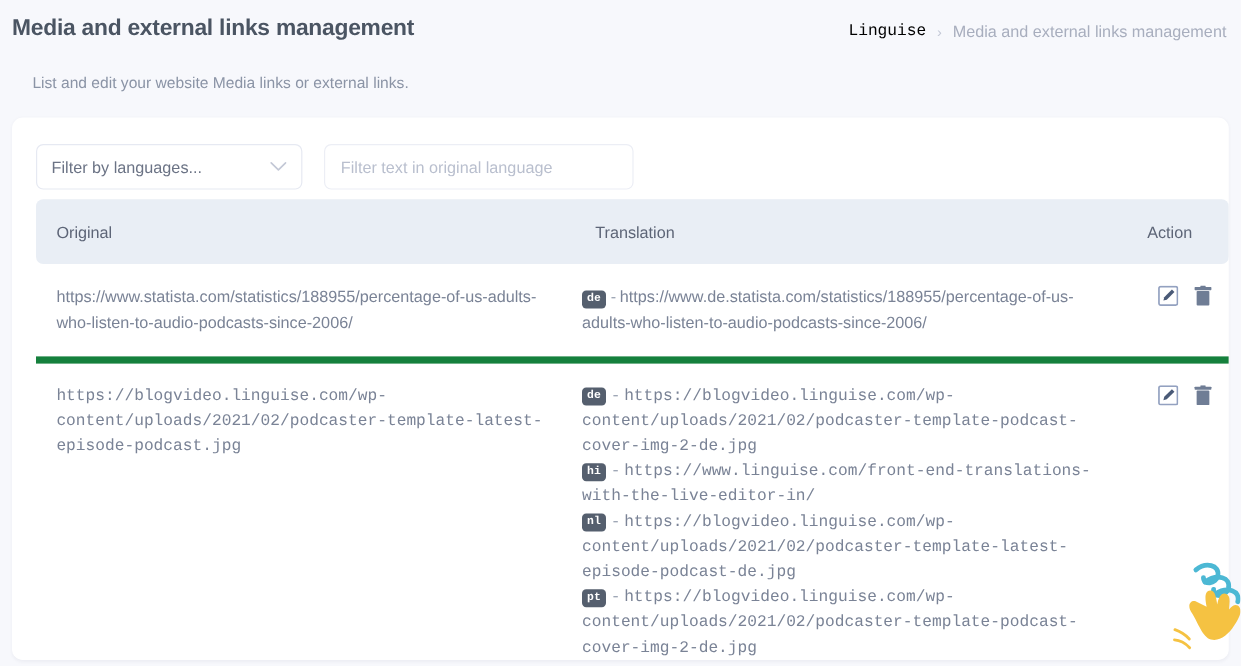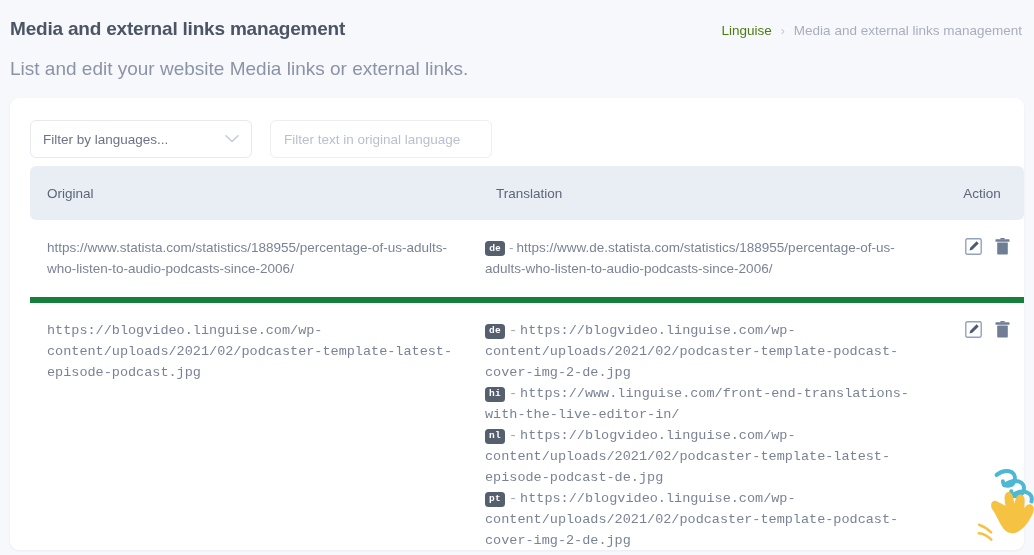--- a/index.html
+++ b/index.html
@@ -20,21 +20,21 @@
   .page {
     position: relative;
     width: 1034px;
     height: 555px;
     background: #f7f8fc;
   }
 
   
   .page-header {
     display: flex;
-    align-items: center;
+    align-items: flex-start;
     justify-content: space-between;
     padding: 12px 12px 0 10px;
     height: 46px;
   }
 
   .page-title {
     font-size: 19px;
     font-weight: bold;
     color: #4b5563;
     letter-spacing: -0.2px;
@@ -44,38 +44,40 @@
   .breadcrumb {
     display: flex;
     align-items: center;
     gap: 9px;
     font-size: 13.5px;
     line-height: 24px;
     padding-top: 3px;
   }
 
   .breadcrumb-link {
-    color: #4d7c0f;
+    color: #000000;
     text-decoration: none;
+    font-family: Liberation Mono, monospace;
   }
 
   .breadcrumb-sep {
     color: #c3c8d6;
     font-size: 12px;
   }
 
   .breadcrumb-current {
     color: #a8aebe;
   }
 
   .page-subtitle {
     padding: 14px 0 0 10px;
-    font-size: 19px;
+    font-size: 13px;
     color: #8b94a6;
     line-height: 18px;
+    margin-left: 17px;
   }
 
   
   .card {
     margin: 20px 10px 0 10px;
     background: #ffffff;
     border-radius: 9px;
     box-shadow: 0 1px 3px rgba(30, 41, 70, 0.05);
     height: 452px;
     overflow: hidden;
@@ -108,21 +110,21 @@
   .filter-select .chev {
     position: absolute;
     right: 12px;
     top: 50%;
     transform: translateY(-50%);
     display: block;
     line-height: 0;
   }
 
   .filter-input {
-    width: 222px;
+    width: 258px;
     height: 38px;
     border: 1px solid #eceef5;
     border-radius: 6px;
     background: #fff;
     padding: 0 13px;
     font-size: 13.5px;
     font-family: "Liberation Sans", sans-serif;
     color: #6b7385;
     outline: none;
   }
@@ -163,21 +165,21 @@
     font-weight: normal;
     color: #5d6577;
     text-align: left;
     padding: 16px 16px;
     height: 54px;
     vertical-align: middle;
   }
 
   thead th.col-original { width: 450px; border-radius: 6px 0 0 6px; padding-left: 17px; }
   thead th.col-translation { width: 460px; }
-  thead th.col-action { width: 84px; border-radius: 0 6px 6px 0; text-align: center; padding-right: 16px; }
+  thead th.col-action { width: 84px; border-radius: 0 6px 6px 0; text-align: left; padding-right: 16px; }
 
   tbody td {
     padding: 17px 16px 18px 17px;
     vertical-align: top;
     border-bottom: 6px solid #15803d;
     font-size: 13.5px;
     line-height: 21px;
     color: #7a8396;
     word-break: break-word;
   }

